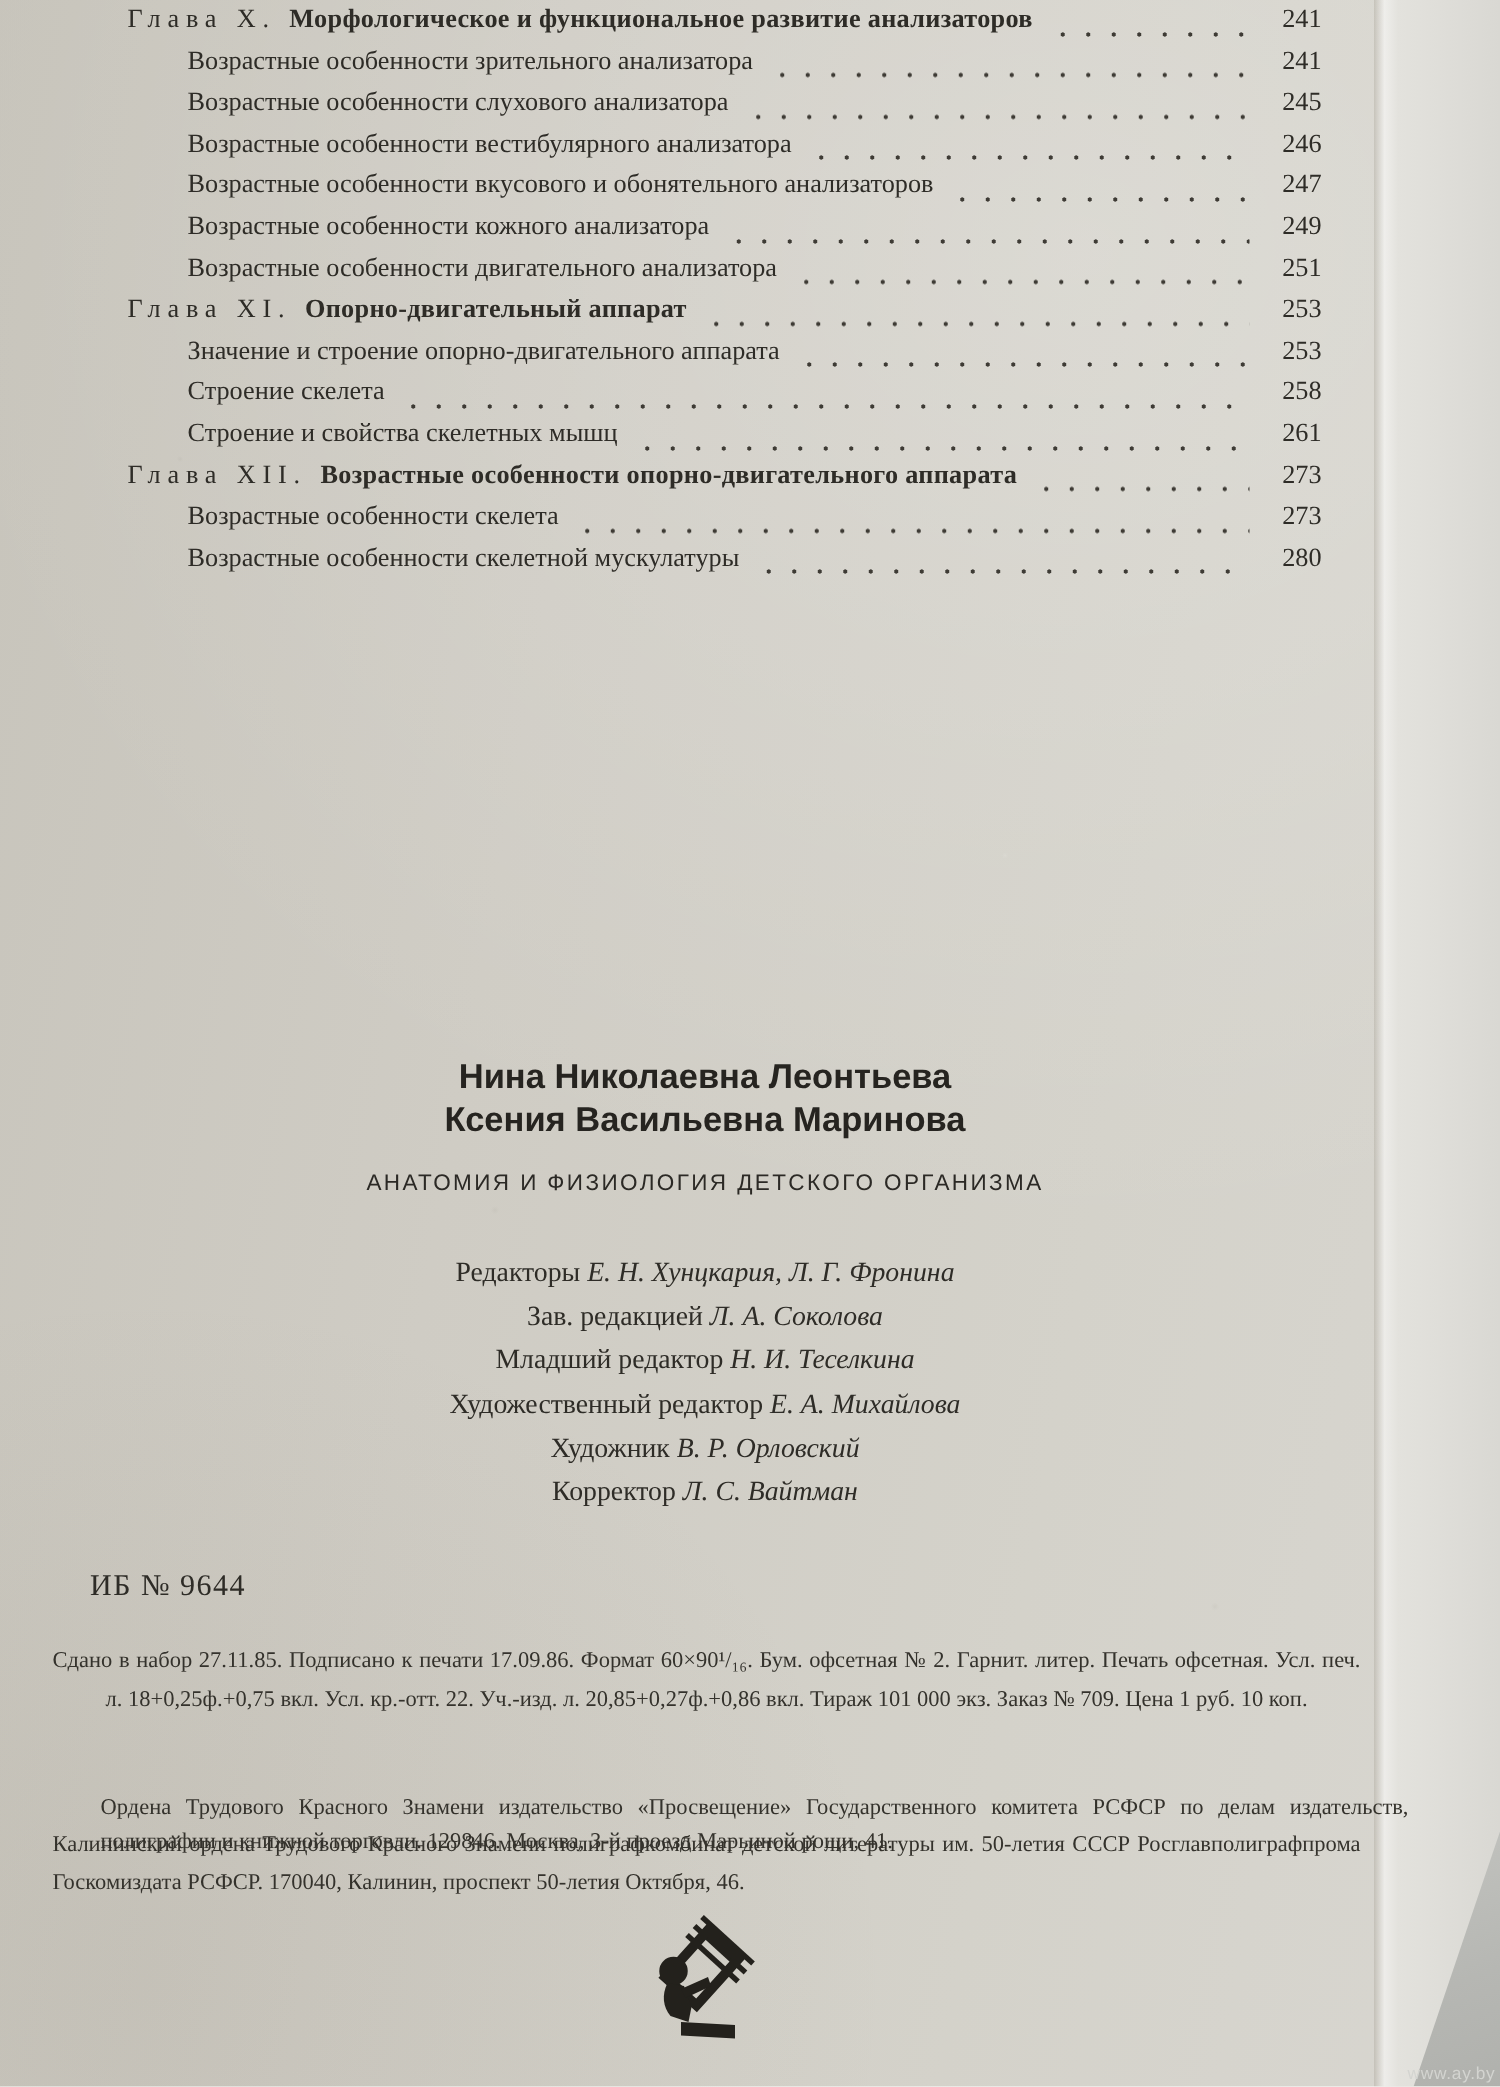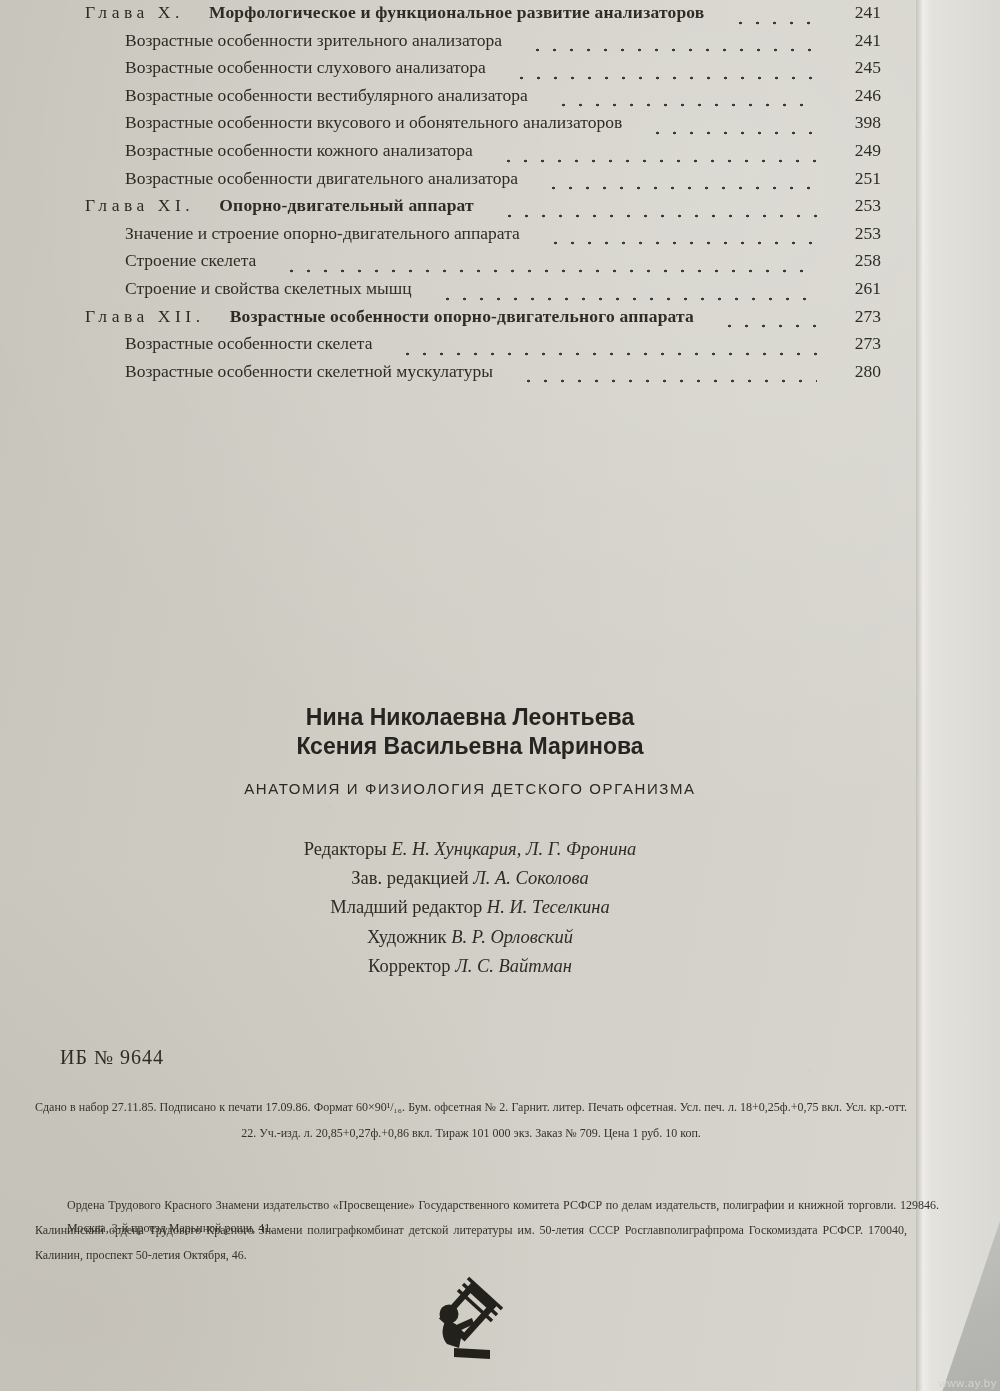--- a/index.html
+++ b/index.html
@@ -32,42 +32,42 @@
     background:linear-gradient(160deg,#c3c4c0 0%,#b6b7b3 60%,#b0b1ad 100%);
     clip-path:polygon(100% 0, 28% 100%, 100% 100%);
   }
   .watermark{
     position:absolute;right:3px;bottom:2px;
     font-family:"Liberation Sans", sans-serif;font-size:11.5px;color:#d3d4d0;
     letter-spacing:.5px;
   }
   
   .toc{position:absolute;left:85px;top:2px;width:796px;}
-  .toc-row{display:flex;align-items:baseline;height:27.6px;font-size:17.5px;white-space:nowrap;gap:16px;}
+  .toc-row{display:flex;align-items:baseline;height:27.6px;font-size:17.5px;white-space:nowrap;}
   .toc-row.sub{padding-left:40px;}
   .toc-prefix{letter-spacing:.26em;margin-right:9px;}
   .toc-row.chapter .toc-title{font-weight:bold;letter-spacing:.2px;}
   .leader{
     flex:1 1 auto;min-width:0;height:6px;align-self:flex-end;margin:0 6px 5px 9px;
     background-image:radial-gradient(circle, rgba(45,42,36,.9) 1.25px, rgba(45,42,36,0) 1.6px);
     background-size:17px 6px;background-repeat:repeat-x;background-position:2px 1px;
   }
   .toc-page{flex:0 0 auto;min-width:42px;text-align:right;}
   
   .authors{position:absolute;left:60px;top:703px;width:820px;text-align:center;
     font-family:"Liberation Sans", sans-serif;font-weight:bold;font-size:23px;line-height:29px;color:#262420;}
   .book-title{position:absolute;left:60px;top:780px;width:820px;text-align:center;
     font-family:"Liberation Sans", sans-serif;font-size:15px;letter-spacing:1.6px;color:#2b2925;}
   .staff{position:absolute;left:60px;top:835px;width:820px;text-align:center;
     font-size:18.5px;line-height:29.2px;}
   .staff .names{font-style:italic;}
   .ib{position:absolute;left:60px;top:1046px;width:820px;text-align:left;
     font-size:20px;letter-spacing:1px;}
   
-  .imprint{position:absolute;left:35px;width:872px;font-size:12px;line-height:26px;
+  .imprint{position:absolute;left:35px;width:872px;font-size:15px;line-height:26px;
     text-align:justify;color:#34322c;}
   .imprint.p1{top:1094px;text-align-last:center;}
   .imprint.p2{top:1194px;line-height:23px;margin-left:32px;}
   .imprint.p3{top:1218px;line-height:25px;}
   
   .logo{position:absolute;left:432px;top:1276px;width:76px;height:86px;}
   .logo svg{width:100%;height:100%;}
 </style>
 </head>
 <body>
@@ -94,21 +94,21 @@
     <span class="toc-page">245</span>
   </div>
   <div class="toc-row sub">
     <span class="toc-title">Возрастные особенности вестибулярного анализатора</span>
     <span class="leader"></span>
     <span class="toc-page">246</span>
   </div>
   <div class="toc-row sub">
     <span class="toc-title">Возрастные особенности вкусового и обонятельного анализаторов</span>
     <span class="leader"></span>
-    <span class="toc-page">398</span>
+    <span class="toc-page">247</span>
   </div>
   <div class="toc-row sub">
     <span class="toc-title">Возрастные особенности кожного анализатора</span>
     <span class="leader"></span>
     <span class="toc-page">249</span>
   </div>
   <div class="toc-row sub">
     <span class="toc-title">Возрастные особенности двигательного анализатора</span>
     <span class="leader"></span>
     <span class="toc-page">251</span>
@@ -156,20 +156,21 @@
   <div>Нина Николаевна Леонтьева</div>
   <div>Ксения Васильевна Маринова</div>
 </div>
 
 <div class="book-title">АНАТОМИЯ И ФИЗИОЛОГИЯ ДЕТСКОГО ОРГАНИЗМА</div>
 
 <div class="staff">
   <div><span class="role">Редакторы</span> <span class="names">Е. Н. Хунцкария, Л. Г. Фронина</span></div>
   <div><span class="role">Зав. редакцией</span> <span class="names">Л. А. Соколова</span></div>
   <div><span class="role">Младший редактор</span> <span class="names">Н. И. Теселкина</span></div>
+  <div><span class="role">Художественный редактор</span> <span class="names">Е. А. Михайлова</span></div>
   <div><span class="role">Художник</span> <span class="names">В. Р. Орловский</span></div>
   <div><span class="role">Корректор</span> <span class="names">Л. С. Вайтман</span></div>
 </div>
 
 <div class="ib">ИБ № 9644</div>
 
 <div class="imprint p1">Сдано в набор 27.11.85. Подписано к печати 17.09.86. Формат 60×90¹/₁₆. Бум. офсетная № 2. Гарнит. литер. Печать офсетная. Усл. печ. л. 18+0,25ф.+0,75 вкл. Усл. кр.-отт. 22. Уч.-изд. л. 20,85+0,27ф.+0,86 вкл. Тираж 101 000 экз. Заказ № 709. Цена 1 руб. 10 коп.</div>
 <div class="imprint p2">Ордена Трудового Красного Знамени издательство «Просвещение» Государственного комитета РСФСР по делам издательств, полиграфии и книжной торговли. 129846. Москва, 3-й проезд Марьиной рощи, 41.</div>
 <div class="imprint p3">Калининский ордена Трудового Красного Знамени полиграфкомбинат детской литературы им. 50-летия СССР Росглавполиграфпрома Госкомиздата РСФСР. 170040, Калинин, проспект 50-летия Октября, 46.</div>
 

